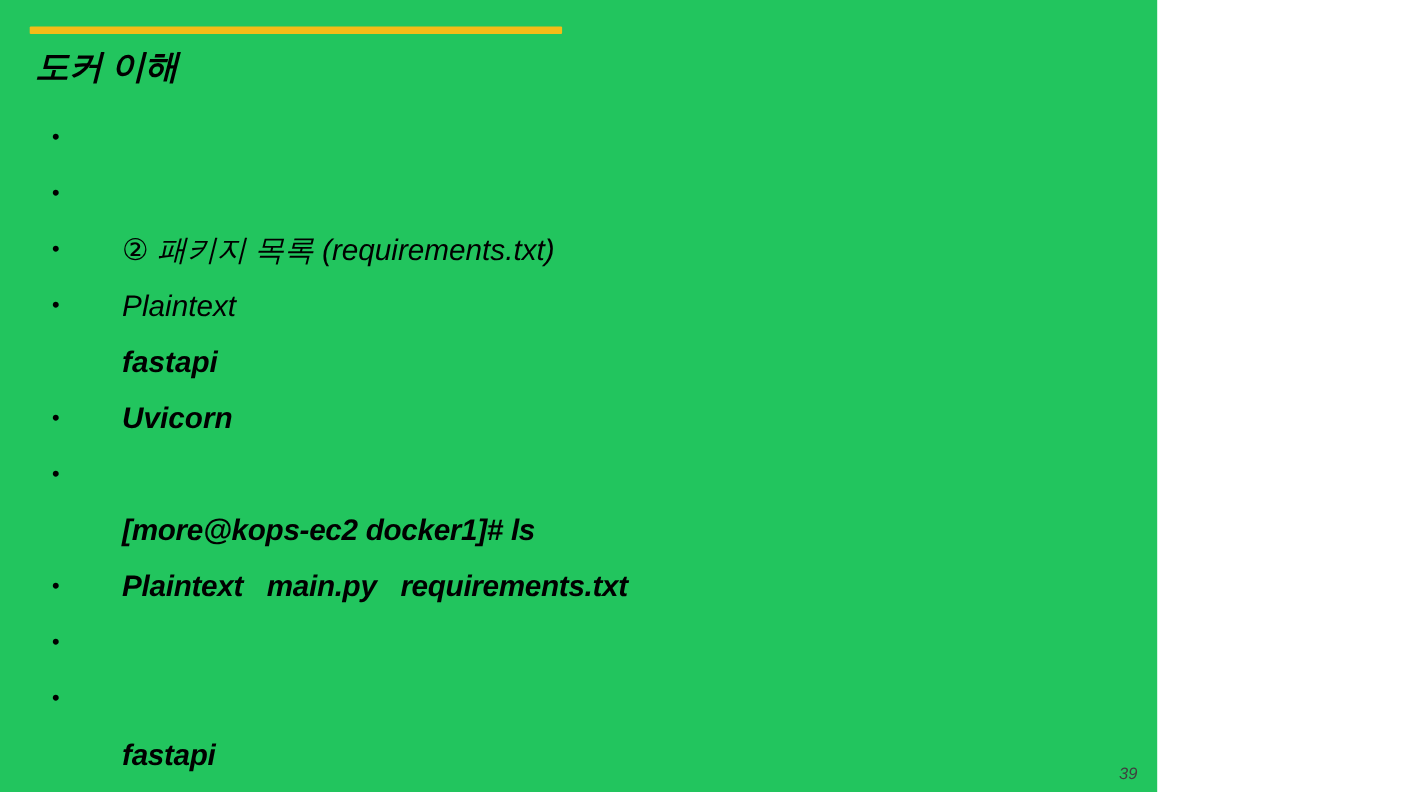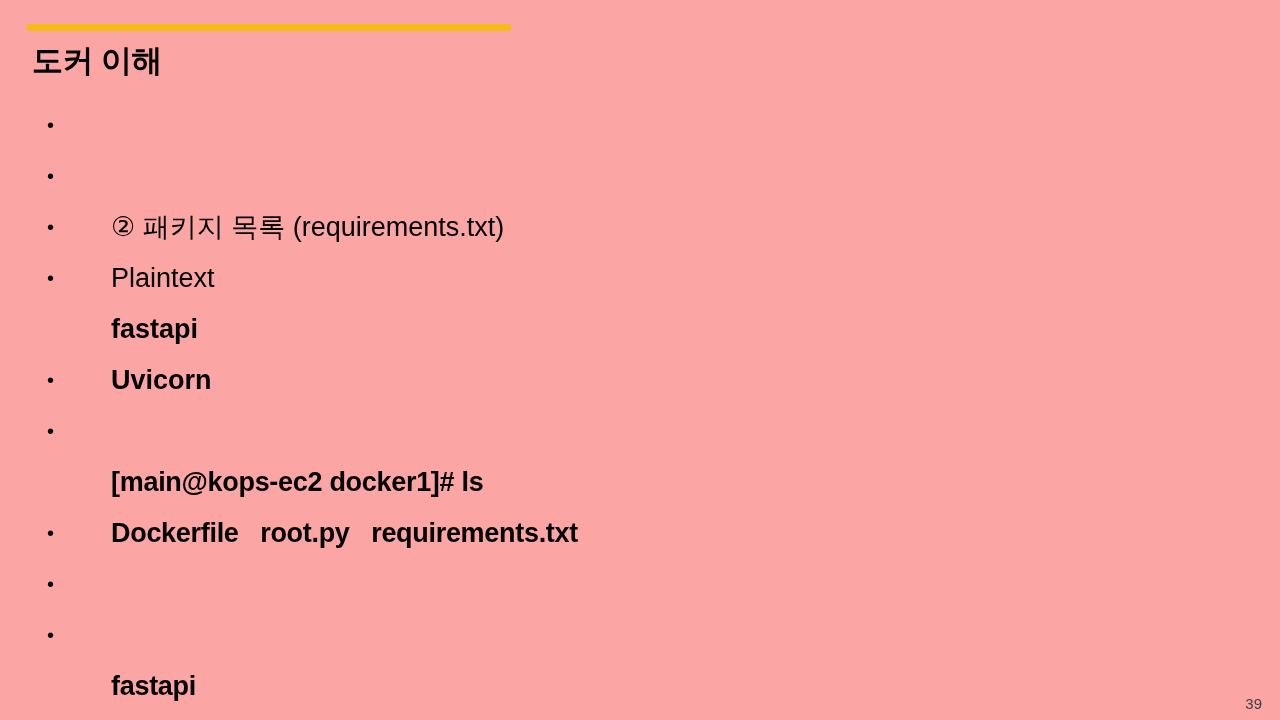--- a/index.html
+++ b/index.html
@@ -11,23 +11,24 @@
     height: 720px;
     background: #ffffff;
     font-family: "Liberation Sans", "DejaVu Sans", sans-serif;
     color: #000000;
     overflow: hidden;
     position: relative;
   }
 
   .slide {
     position: relative;
-    width: 1280px;
+    width: 1052px;
     height: 720px;
-    background: #fca5a5;
+    background: #22c55e;
+    font-style: italic;
   }
 
   
   .accent-bar {
     position: absolute;
     left: 27px;
     top: 24px;
     width: 484px;
     height: 7px;
     background: #f5bc17;
@@ -137,26 +138,26 @@
       <span class="dot">•</span>
       <span class="txt">Uvicorn</span>
     </li>
 
     <li class="bullet-line spacer">
       <span class="txt"></span>
     </li>
 
     <li class="bullet-line condensed">
       <span class="dot">•</span>
-      <span class="txt">[main@kops-ec2 docker1]# ls</span>
+      <span class="txt">[more@kops-ec2 docker1]# ls</span>
     </li>
 
     <li class="bullet-line condensed">
       <span class="dot">•</span>
-      <span class="txt">Dockerfile   root.py   requirements.txt</span>
+      <span class="txt">Plaintext   main.py   requirements.txt</span>
     </li>
 
     <li class="bullet-line spacer">
       <span class="txt"></span>
     </li>
 
     <li class="bullet-line condensed">
       <span class="dot">•</span>
     </li>
 

